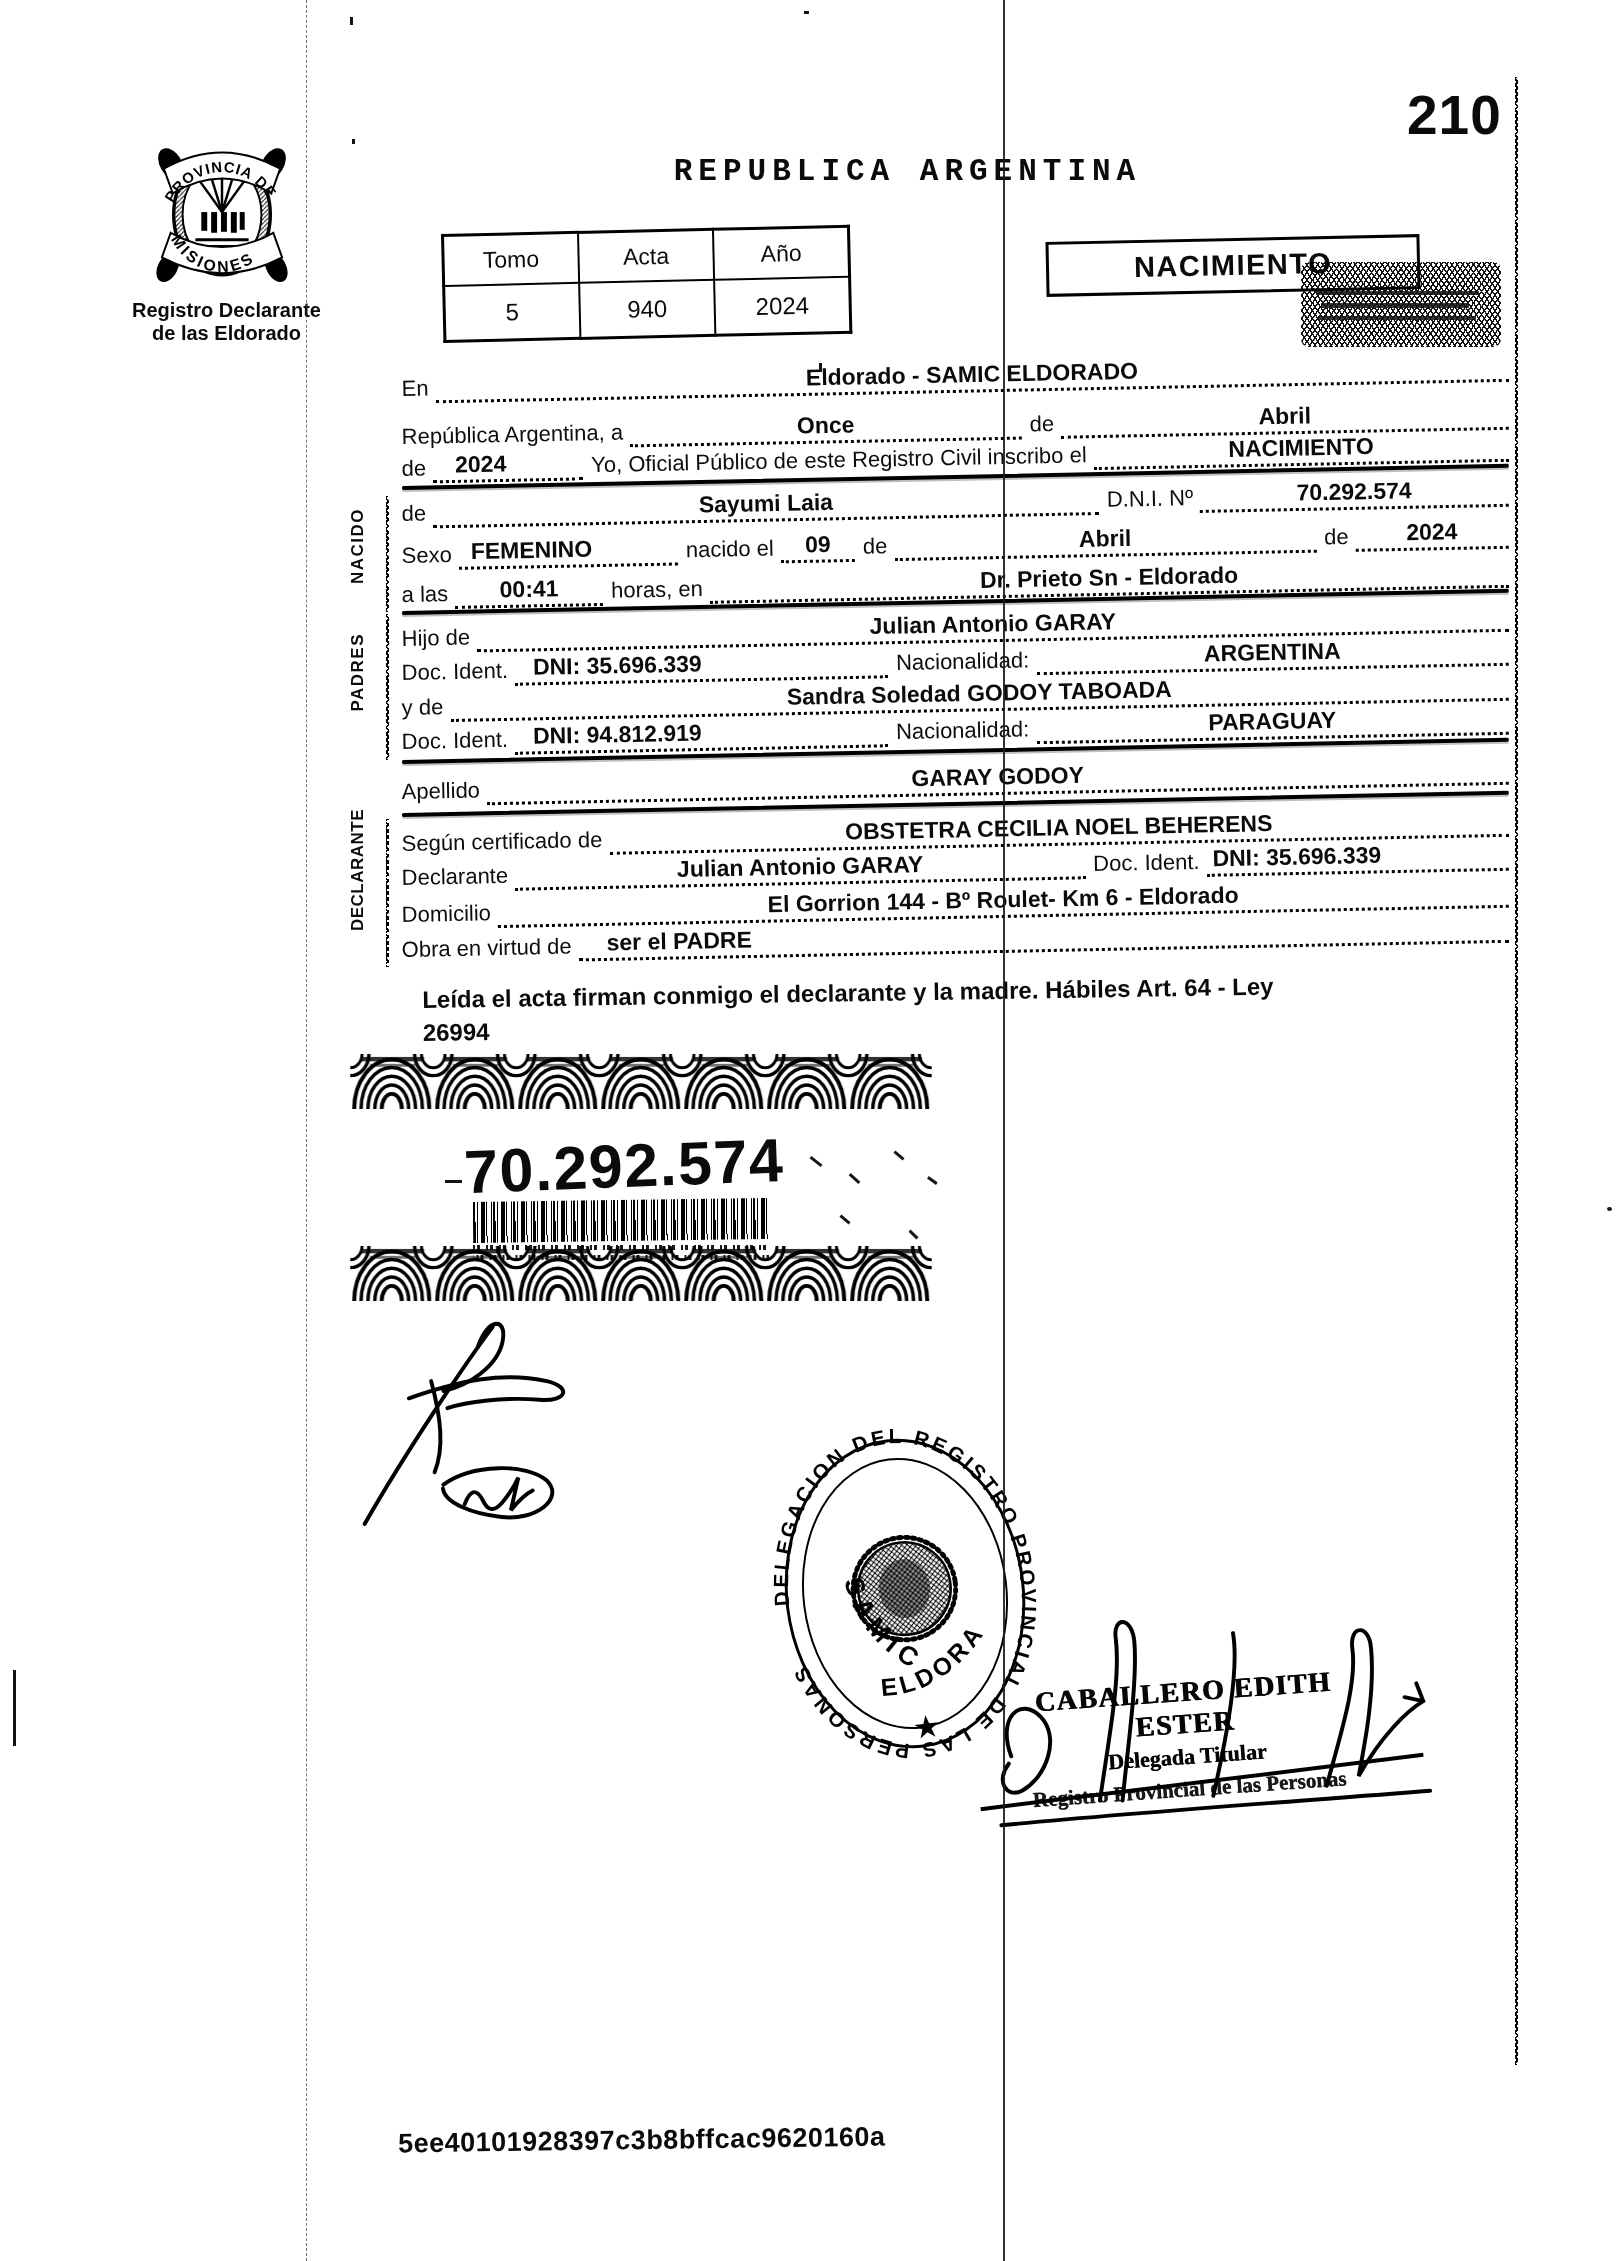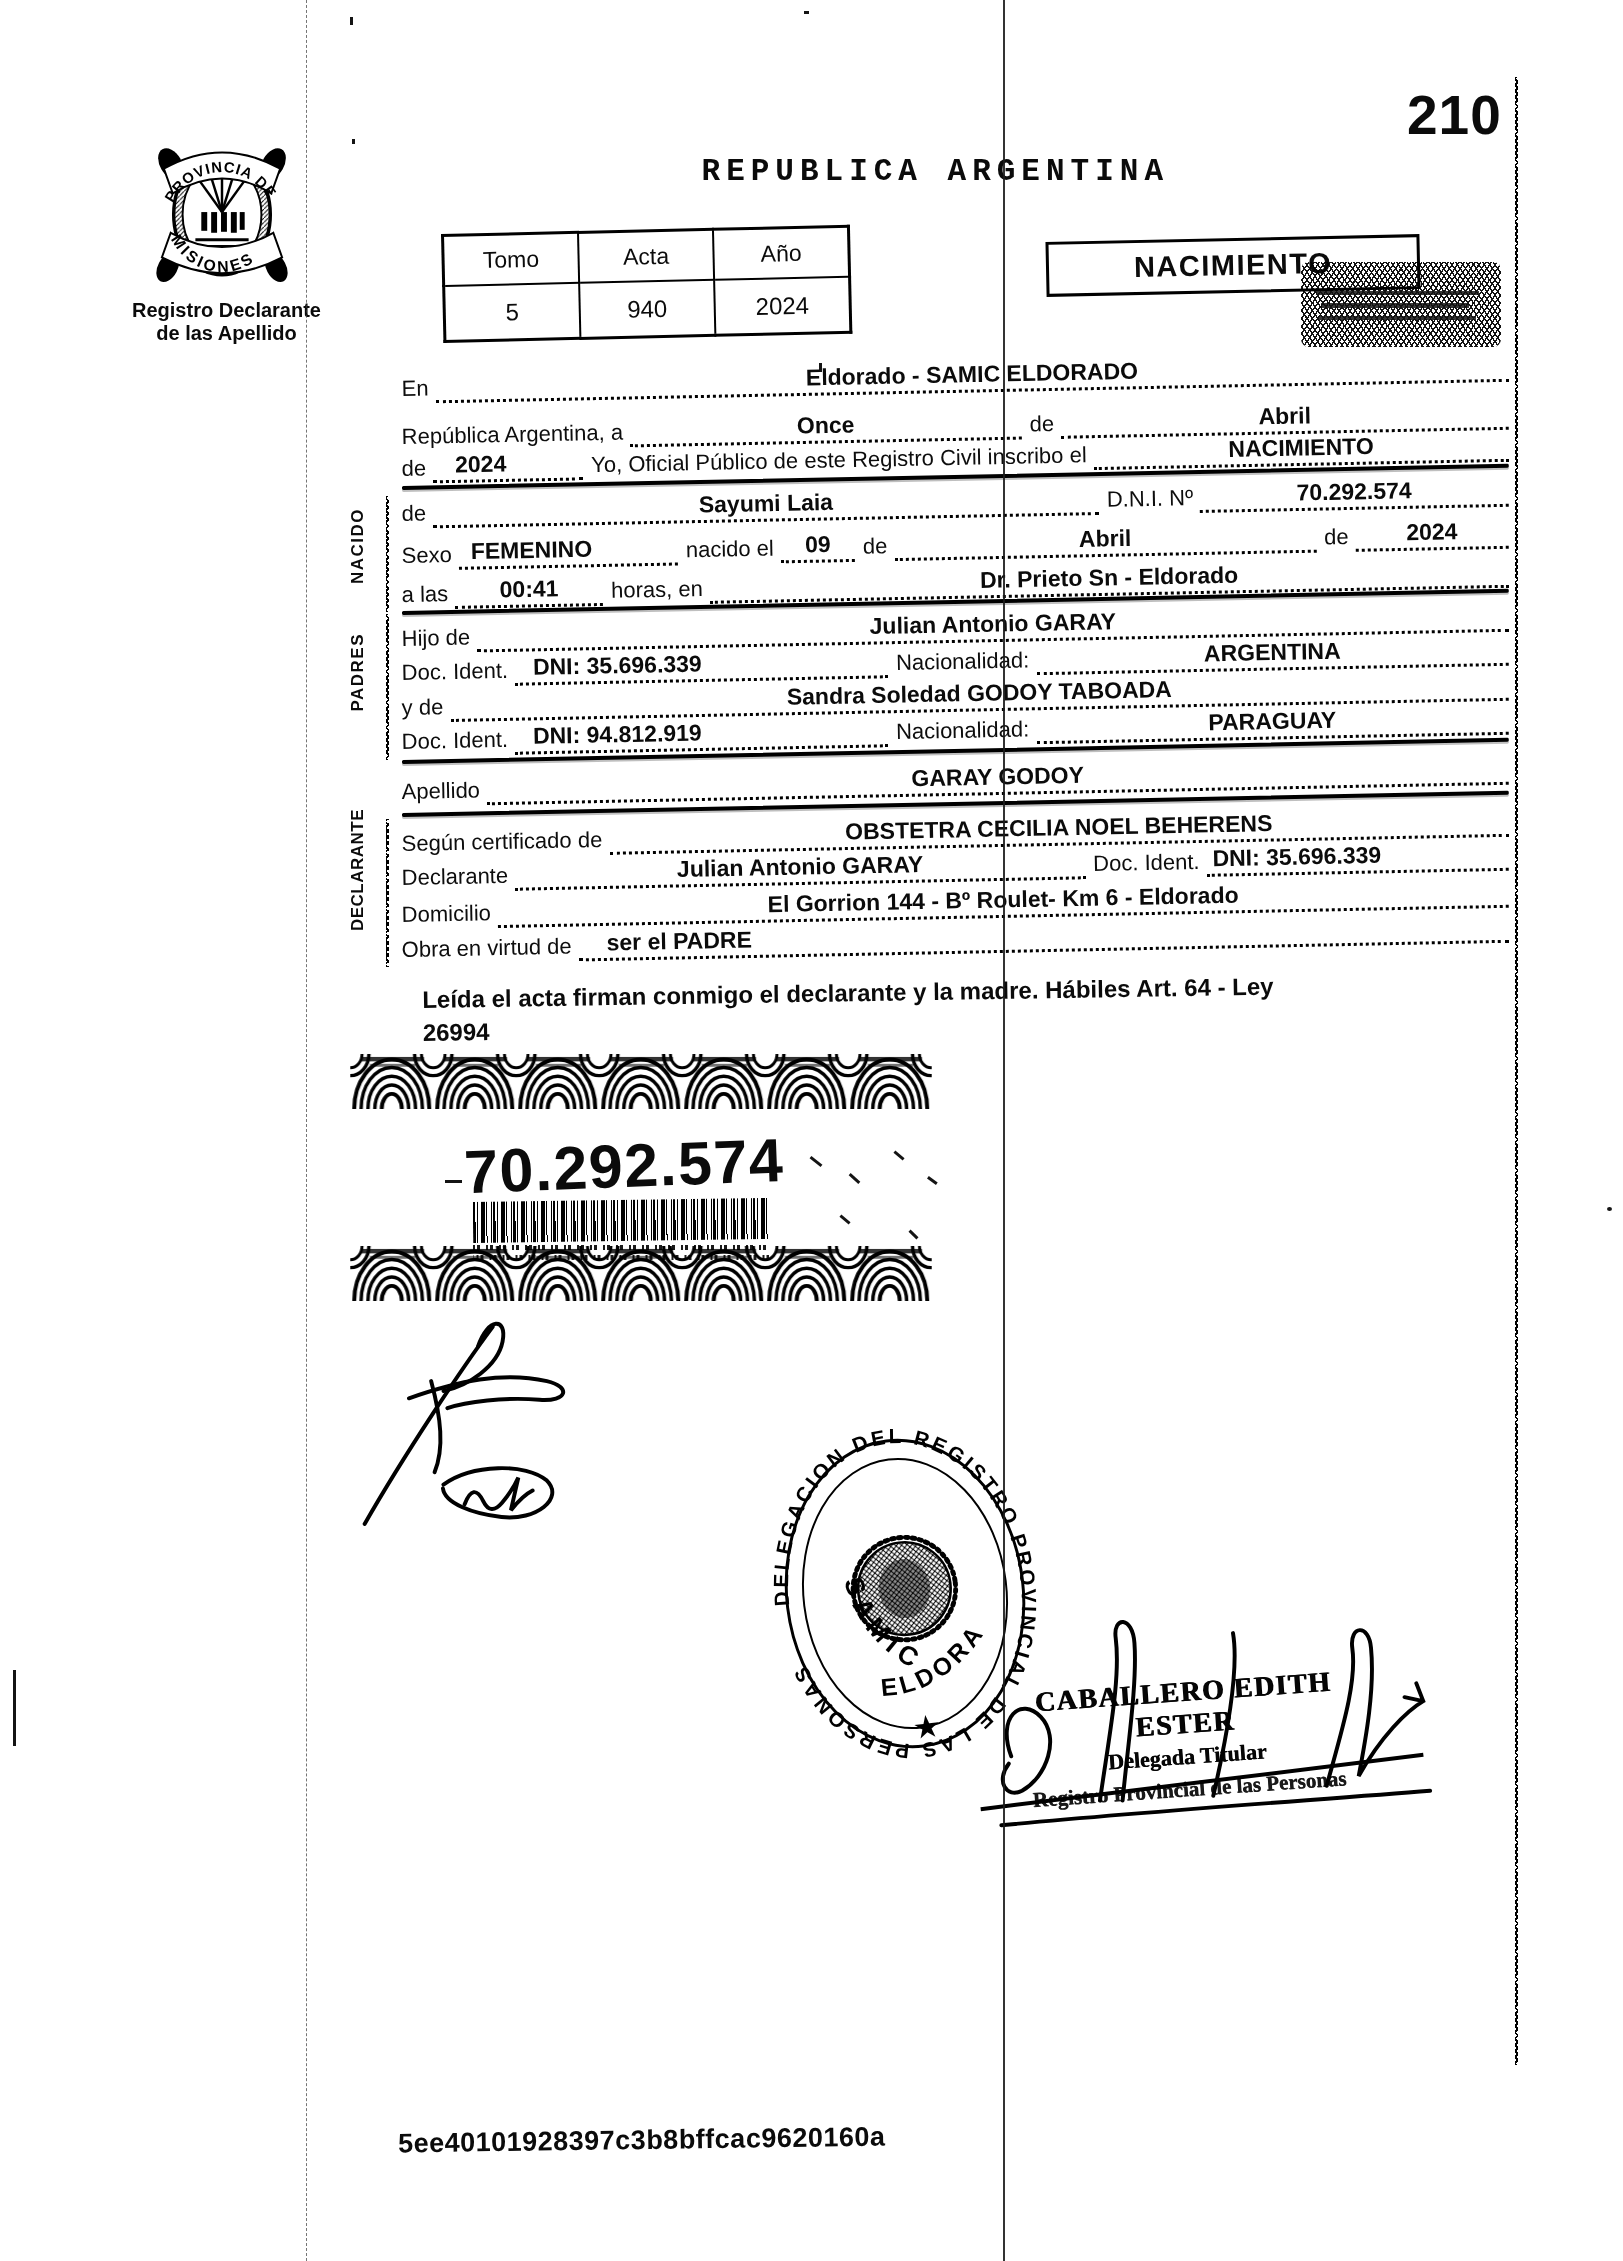--- a/index.html
+++ b/index.html
@@ -9,21 +9,21 @@
   
   .fold{position:absolute;left:1003px;top:0;width:1.5px;height:2261px;background:#1c1c1c;opacity:.9;z-index:50;}
   .zig{position:absolute;width:3px;z-index:40;
        background-image:repeating-linear-gradient(135deg,#000 0 2px,transparent 2px 4.4px),
                         repeating-linear-gradient(45deg,#000 0 2px,transparent 2px 4.4px);}
   .ldash{position:absolute;left:306px;top:0;height:2261px;width:0;border-left:1.5px dashed #3c3c3c;opacity:.7;z-index:2;}
   .speck{position:absolute;background:#141414;z-index:3;}
 
   
   .page-num{position:absolute;left:1407px;top:83px;font-size:55px;font-weight:600;letter-spacing:1px;}
-  .doc-title{position:absolute;left:646px;top:154px;width:523px;text-align:right;
+  .doc-title{position:absolute;left:646px;top:154px;width:523px;text-align:center;
              font-family:"Liberation Mono",monospace;font-weight:700;font-size:31px;letter-spacing:6px;white-space:nowrap;}
 
   .acta-table{position:absolute;left:441px;top:234px;width:409px;border:3px solid #000;
               border-collapse:collapse;transform:rotate(-1.3deg);transform-origin:0 0;background:#fff;}
   .acta-table td{border:2px solid #000;text-align:center;width:33.3%;}
   .acta-table .hrow td{font-size:23px;font-weight:400;height:46px;}
   .acta-table .vrow td{font-size:24px;font-weight:500;height:51px;}
 
   .event-box{position:absolute;left:1046px;top:238px;width:368px;height:49px;border:3.5px solid #000;
              display:flex;align-items:center;justify-content:center;transform:rotate(-1.2deg);
@@ -142,21 +142,21 @@
       <text font-size="30" font-weight="700" letter-spacing="2" fill="#000">
         <textPath xlink:href="#provArc" startOffset="6">PROVINCIA DE</textPath>
       </text>
       <text font-size="32" font-weight="700" letter-spacing="6" fill="#000">
         <textPath xlink:href="#misArc" startOffset="16">MISIONES</textPath>
       </text>
     </svg>
   </div>
   <div class="org-name">
     <div>Registro Declarante</div>
-    <div>de las Apellido</div>
+    <div>de las Eldorado</div>
   </div>
 
   <table class="acta-table">
     <tbody>
       <tr class="hrow">
         <td>Tomo</td>
         <td>Acta</td>
         <td>Año</td>
       </tr>
       <tr class="vrow">

